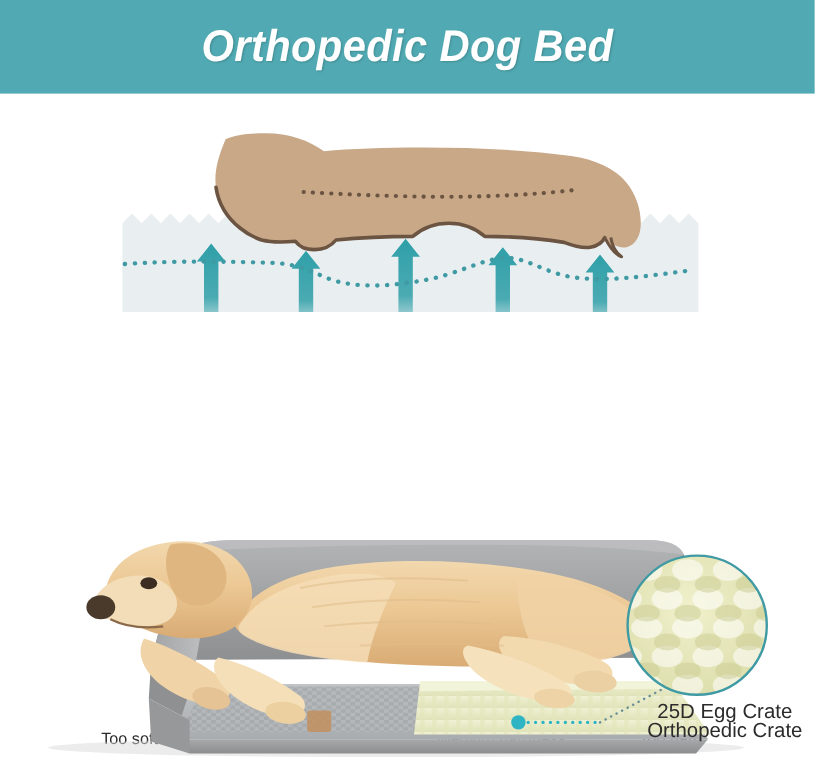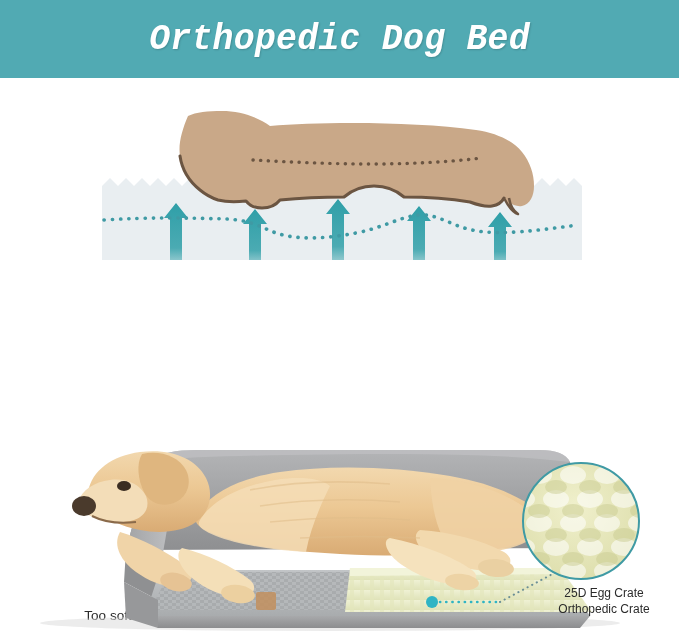--- a/index.html
+++ b/index.html
@@ -8,21 +8,21 @@
     background:#ffffff;
     font-family:"Liberation Sans", sans-serif;
     overflow:hidden;position:relative;
   }
   .page{position:relative;width:679px;height:631px;background:#fff;}
 
   
   .header{
     position:absolute;left:0;top:0;width:679px;height:78px;
     background:#51aab3;
-    display:flex;align-items:center;justify-content:center;font-family:Liberation Mono, monospace;
+    display:flex;align-items:center;justify-content:center;
   }
   .header-title{
     color:#ffffff;
     font-size:37px;
     font-weight:bold;
     font-style:italic;
     letter-spacing:0.3px;
     font-stretch:condensed;
     transform:scaleX(0.94);
     text-shadow:1px 1px 2px rgba(0,0,0,0.18);
@@ -51,21 +51,21 @@
   
   .photo{
     position:absolute;left:0;top:420px;width:679px;height:211px;
   }
   .photo svg{display:block;}
 
   
   .callout-caption{
     position:absolute;left:604px;top:585px;
     transform:translateX(-50%);
-    text-align:center;font-size:12px;color:#2b2b2b;line-height:16px;
+    text-align:center;font-size:17px;color:#2b2b2b;line-height:16px;
     white-space:nowrap;
   }
 </style>
 </head>
 <body>
 
 <div class="page">
 
   <div class="header">
     <div class="header-title">Orthopedic Dog Bed</div>

